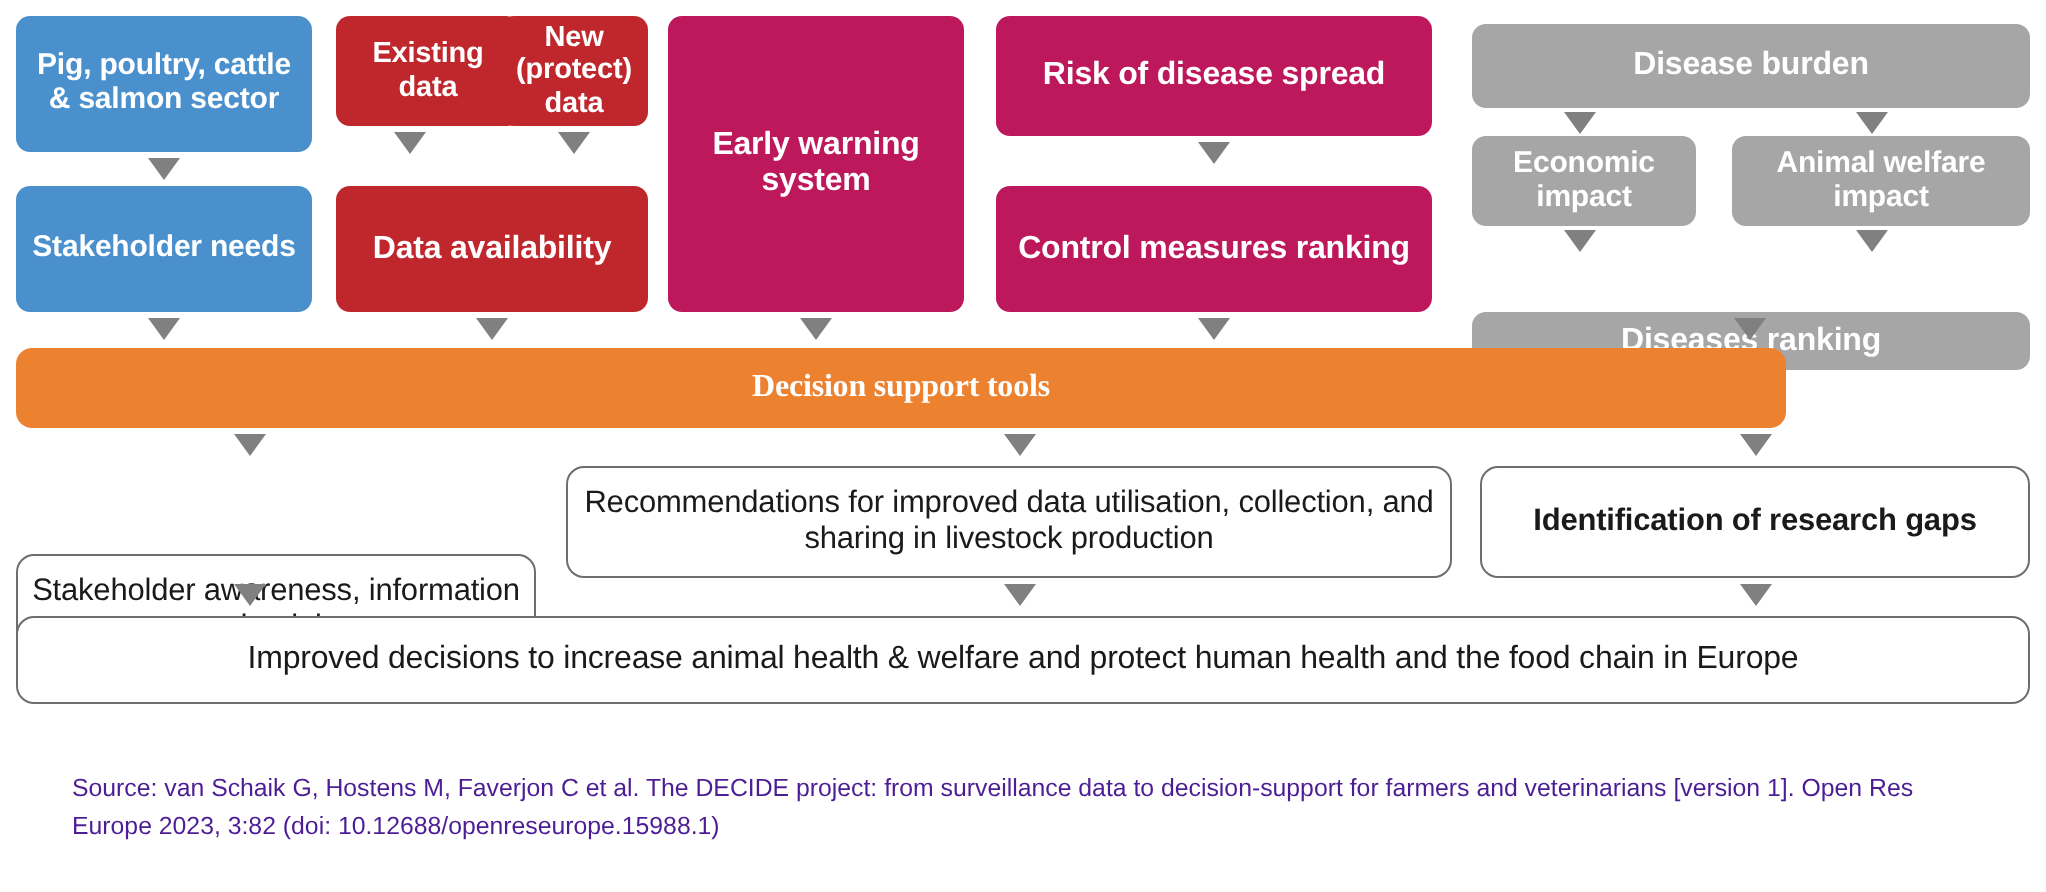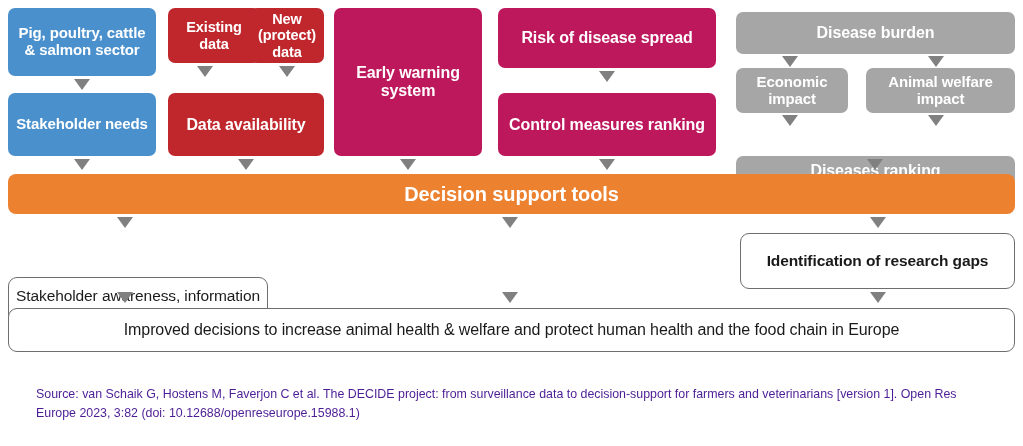--- a/index.html
+++ b/index.html
@@ -121,28 +121,29 @@
 
   <div class="box grey" style="left:736px; top:68px; width:112px; height:45px; font-size:15px;">Economic impact</div>
 
   <div class="arrow" style="left:782px; top:115px;"></div>
   <div class="arrow" style="left:928px; top:115px;"></div>
 
   <div class="box grey" style="left:736px; top:127px; width:279px; height:29px; font-size:16px;margin-top:29px;">Diseases ranking</div>
 
   <div class="arrow" style="left:867px; top:159px;"></div>
 
-  <div class="box orange" style="left:8px; top:174px; width:1007px; height:40px; font-size:20px;">Decision support tools</div>
+  <div class="box orange" style="left:8px; top:174px; width:885px; height:40px; font-size:16px;font-family:Liberation Serif, serif;">Decision support tools</div>
 
   <div class="arrow" style="left:117px; top:217px;"></div>
   <div class="arrow" style="left:502px; top:217px;"></div>
   <div class="arrow" style="left:870px; top:217px;"></div>
 
   <div class="box white" style="left:8px; top:233px; width:260px; height:56px; font-size:15.5px;margin-top:44px;">Stakeholder awareness, information and training</div>
 
+  <div class="box white" style="left:283px; top:233px; width:443px; height:56px; font-size:15.5px;">Recommendations for improved data utilisation, collection, and sharing in livestock production</div>
 
   <div class="box white" style="left:740px; top:233px; width:275px; height:56px; font-size:15.5px;font-weight:bold;">Identification of research gaps</div>
 
   <div class="arrow" style="left:117px; top:292px;"></div>
   <div class="arrow" style="left:502px; top:292px;"></div>
   <div class="arrow" style="left:870px; top:292px;"></div>
 
   <div class="box white" style="left:8px; top:308px; width:1007px; height:44px; font-size:16px;">Improved decisions to increase animal health &amp; welfare and protect human health and the food chain in Europe</div>
 
   <div class="source">Source: van Schaik G, Hostens M, Faverjon C et al. The DECIDE project: from surveillance data to decision-support for farmers and veterinarians [version 1]. Open Res Europe 2023, 3:82 (doi: 10.12688/openreseurope.15988.1)</div>

